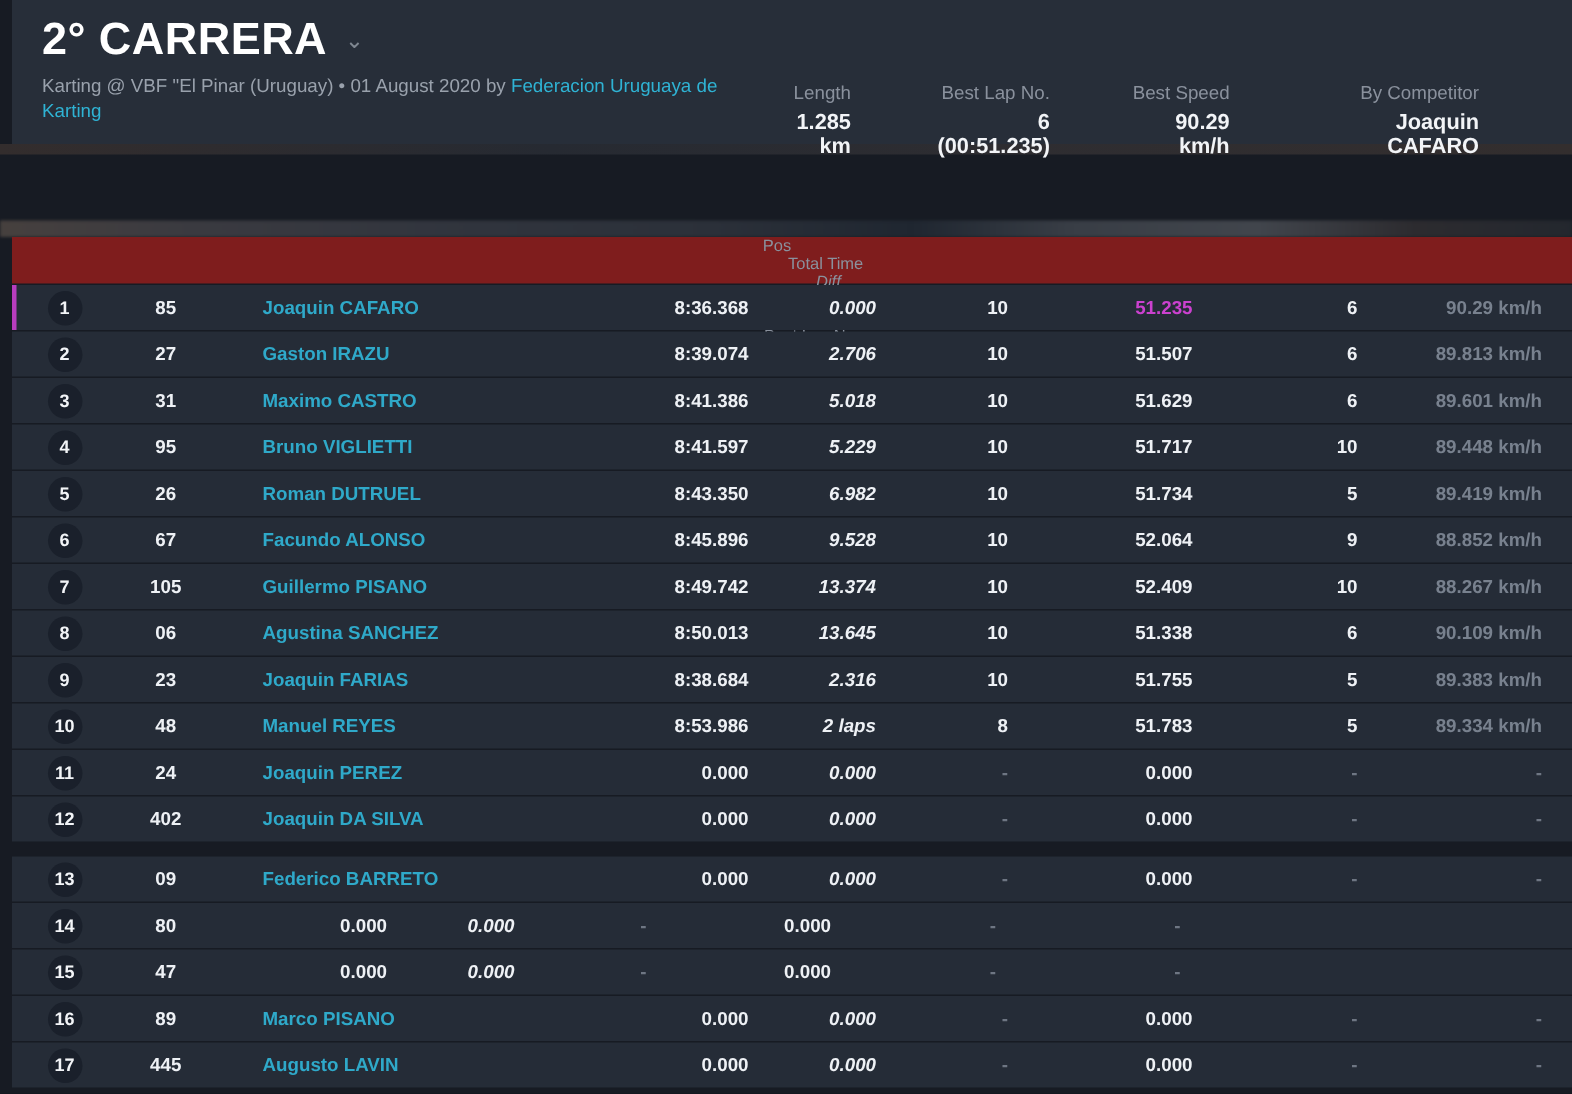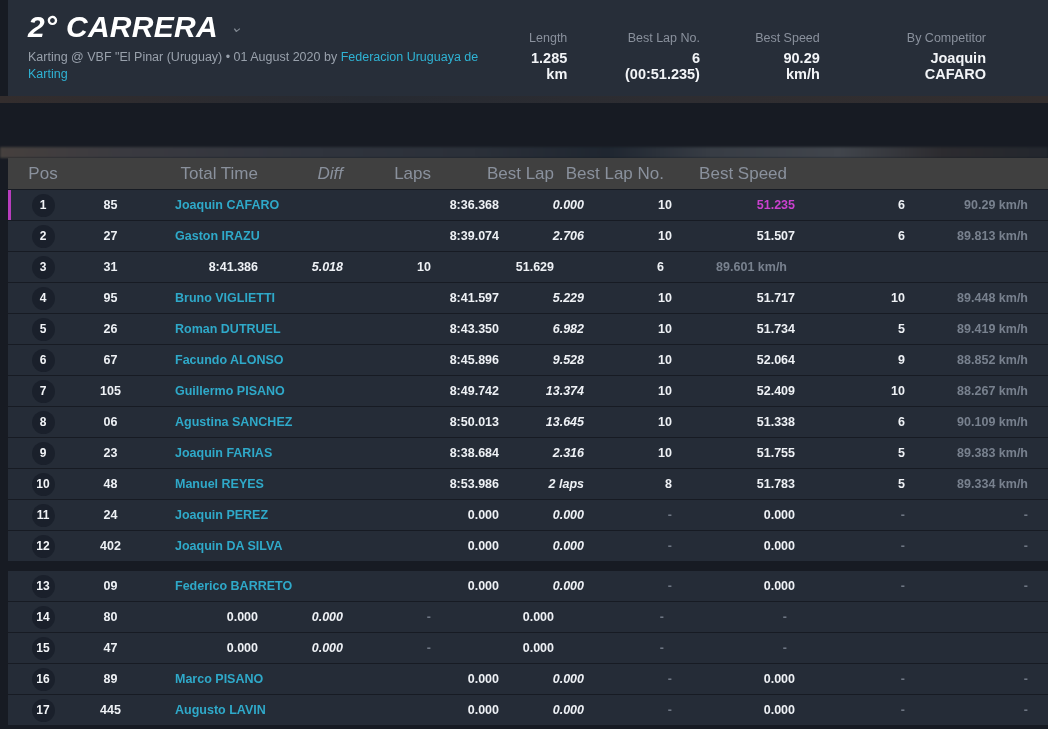--- a/index.html
+++ b/index.html
@@ -16,49 +16,49 @@
   .band { position: absolute; left: 0; width: 1048px; }
   .band1 { top: 96px; height: 7px;
     background: linear-gradient(90deg,#332d2d,#262a32 35%,#2e2d31 65%,#332e2e); }
   .band2 { top: 147px; height: 11px; filter: blur(1px);
     background: linear-gradient(90deg,#46403e 0%,#3a3a40 12%,#30343d 30%,#2b3039 45%,#1f2630 58%,#383d45 68%,#41454c 80%,#2c2b2f 90%,#23272e 100%); }
 
   
   .header-panel { position: absolute; left: 8px; top: 0; width: 1040px; height: 96px;
     background: #272e39; display: flex; justify-content: space-between; }
   .header-left { padding: 10px 0 0 20px; width: 500px; }
-  .title-row { display: flex; align-items: flex-start; gap: 12px; font-style: italic; }
+  .title-row { display: flex; align-items: flex-start; gap: 12px; }
   .page-title { color: #ffffff; font-size: 30px; font-weight: bold; letter-spacing: 0.3px; }
   .chevron { color: #7f8791; font-size: 15px; margin-top: 8px; cursor: pointer; }
   .subtitle { margin-top: 5px; font-size: 12.5px; color: #99a1ac; line-height: 17px; width: 478px; }
   .subtitle .link { color: #2fb3d4; cursor: pointer; }
 
-  .header-stats { display: flex; gap: 46px; padding: 31px 62px 0 0; }
+  .header-stats { display: flex; gap: 46px; padding: 31px 62px 0 0; margin-top: 24px; }
   .stat { text-align: right; }
   .stat-label { color: #8a919d; font-size: 12.5px; margin-bottom: 5px; }
   .stat-value { color: #f2f4f7; font-size: 14.5px; font-weight: bold; }
 
   
   .tabs-panel { position: absolute; left: 8px; top: 103px; width: 1040px; height: 44px;
     background: #242a34; display: flex; }
   .tab { display: flex; align-items: center; justify-content: center;
     font-size: 13.5px; font-weight: bold; color: #8f97a3;
     border-right: 1px solid #171b22; position: relative; cursor: pointer; }
   .tab:nth-of-type(1) { width: 107px; }
   .tab:nth-of-type(2) { width: 140px; }
   .tab:nth-of-type(3) { width: 95px; }
   .tab:nth-of-type(4) { width: 112px; }
   .tab.active { color: #ffffff; }
   .tab.active::after { content: ""; position: absolute; left: 0; right: 0; bottom: 2px;
     height: 3px; background: #ffffff; }
 
   
   .table-panel { position: absolute; left: 8px; top: 158px; width: 1040px; }
-  .thead { height: 31px; background: #404040; display: flex; align-items: center;
-    color: #8a919d; font-size: 17px; padding-right: 20px; margin-bottom: 1px; }
+  .thead { height: 31px; background: #7f1d1d; display: flex; align-items: center;
+    color: #8a919d; font-size: 11px; padding-right: 20px; margin-bottom: 1px; flex-direction: column; }
   .row { height: 30px; background: #252c37; display: flex; align-items: center;
     margin-bottom: 1px; font-size: 12.5px; font-weight: bold; color: #eef1f5;
     padding-right: 20px; position: relative; }
   .row-gap { height: 8px; margin-bottom: 1px; }
 
   .c-pos { width: 70px; display: flex; justify-content: center; }
   .c-no { width: 65px; text-align: center; }
   .c-comp { flex: 1; padding-left: 32px; text-align: left; overflow: hidden; white-space: nowrap; }
   .c-total { width: 115px; text-align: right; }
   .c-diff { width: 85px; text-align: right; font-style: italic; }
@@ -158,20 +158,23 @@
     <div class="c-laps">10</div>
     <div class="c-bestlap">51.507</div>
     <div class="c-bestlapno">6</div>
     <div class="c-bestspeed">89.813 km/h</div>
   </div>
         <div class="row">
     <div class="c-pos">
       <span class="pos-badge">3</span>
     </div>
     <div class="c-no">31</div>
+    <div class="c-comp">
+      <span class="comp-link">Maximo CASTRO</span>
+    </div>
     <div class="c-total">8:41.386</div>
     <div class="c-diff">5.018</div>
     <div class="c-laps">10</div>
     <div class="c-bestlap">51.629</div>
     <div class="c-bestlapno">6</div>
     <div class="c-bestspeed">89.601 km/h</div>
   </div>
         <div class="row">
     <div class="c-pos">
       <span class="pos-badge">4</span>

